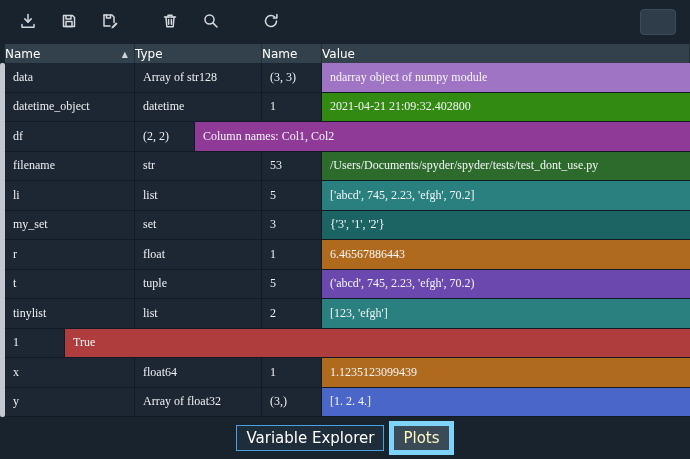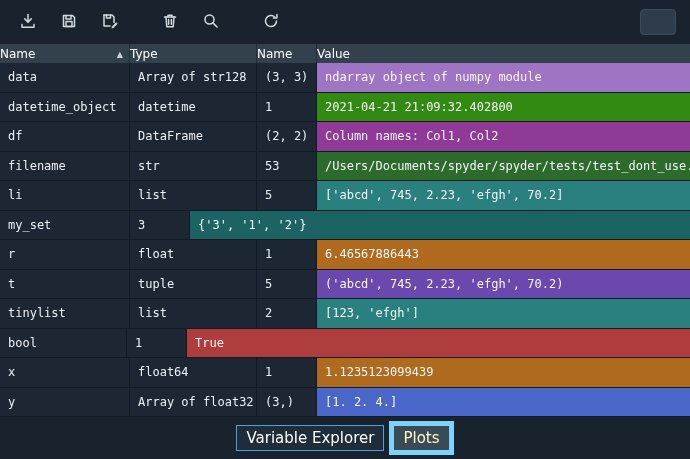--- a/index.html
+++ b/index.html
@@ -74,20 +74,21 @@
   .tbody { flex:1; display:flex; flex-direction:column; }
   .trow { display:flex; height:29.5px; border-bottom:1px solid #121b24; }
   .tcell {
     display:flex; align-items:center;
     padding-left:8px;
     background:#1c2733;
     border-right:1px solid #121b24;
     color:#eef1f4;
     overflow:hidden; white-space:nowrap;
     cursor:default;
+    font-family:Liberation Serif, serif;
   }
   .tcell.value { color:#f4f6f8; border-right:none; }
   
   .tabbar {
     height:42px;
     display:flex;
     justify-content:center;
     align-items:center;
     gap:5px;
     background:#19232d;
@@ -202,38 +203,38 @@
     <div class="tcell col-value value" style="background: rgb(160, 116, 196);">ndarray object of numpy module</div>
   </div>
           <div class="trow">
     <div class="tcell col-name">datetime_object</div>
     <div class="tcell col-type">datetime</div>
     <div class="tcell col-size">1</div>
     <div class="tcell col-value value" style="background: rgb(51, 138, 19);">2021-04-21 21:09:32.402800</div>
   </div>
           <div class="trow">
     <div class="tcell col-name">df</div>
-    <div class="tcell col-type">DataFrame</div>
     <div class="tcell col-size">(2, 2)</div>
     <div class="tcell col-value value" style="background: rgb(142, 58, 150);">Column names: Col1, Col2</div>
   </div>
           <div class="trow">
     <div class="tcell col-name">filename</div>
     <div class="tcell col-type">str</div>
     <div class="tcell col-size">53</div>
     <div class="tcell col-value value" style="background: rgb(45, 107, 45);">/Users/Documents/spyder/spyder/tests/test_dont_use.py</div>
   </div>
           <div class="trow">
     <div class="tcell col-name">li</div>
     <div class="tcell col-type">list</div>
     <div class="tcell col-size">5</div>
     <div class="tcell col-value value" style="background: rgb(42, 127, 127);">['abcd', 745, 2.23, 'efgh', 70.2]</div>
   </div>
           <div class="trow">
     <div class="tcell col-name">my_set</div>
+    <div class="tcell col-type">set</div>
     <div class="tcell col-size">3</div>
     <div class="tcell col-value value" style="background: rgb(28, 99, 99);">{'3', '1', '2'}</div>
   </div>
           <div class="trow">
     <div class="tcell col-name">r</div>
     <div class="tcell col-type">float</div>
     <div class="tcell col-size">1</div>
     <div class="tcell col-value value" style="background: rgb(176, 106, 30);">6.46567886443</div>
   </div>
           <div class="trow">
@@ -242,21 +243,20 @@
     <div class="tcell col-size">5</div>
     <div class="tcell col-value value" style="background: rgb(107, 72, 174);">('abcd', 745, 2.23, 'efgh', 70.2)</div>
   </div>
           <div class="trow">
     <div class="tcell col-name">tinylist</div>
     <div class="tcell col-type">list</div>
     <div class="tcell col-size">2</div>
     <div class="tcell col-value value" style="background: rgb(42, 127, 127);">[123, 'efgh']</div>
   </div>
           <div class="trow">
-    <div class="tcell col-type">bool</div>
     <div class="tcell col-size">1</div>
     <div class="tcell col-value value" style="background: rgb(176, 61, 61);">True</div>
   </div>
           <div class="trow">
     <div class="tcell col-name">x</div>
     <div class="tcell col-type">float64</div>
     <div class="tcell col-size">1</div>
     <div class="tcell col-value value" style="background: rgb(176, 106, 30);">1.1235123099439</div>
   </div>
           <div class="trow">

